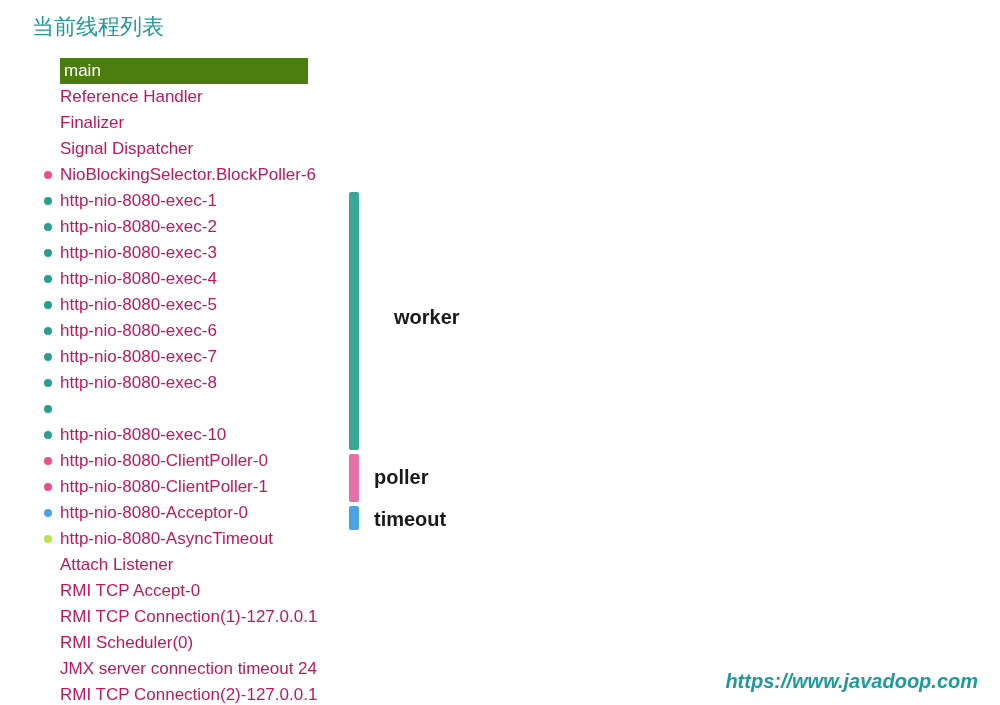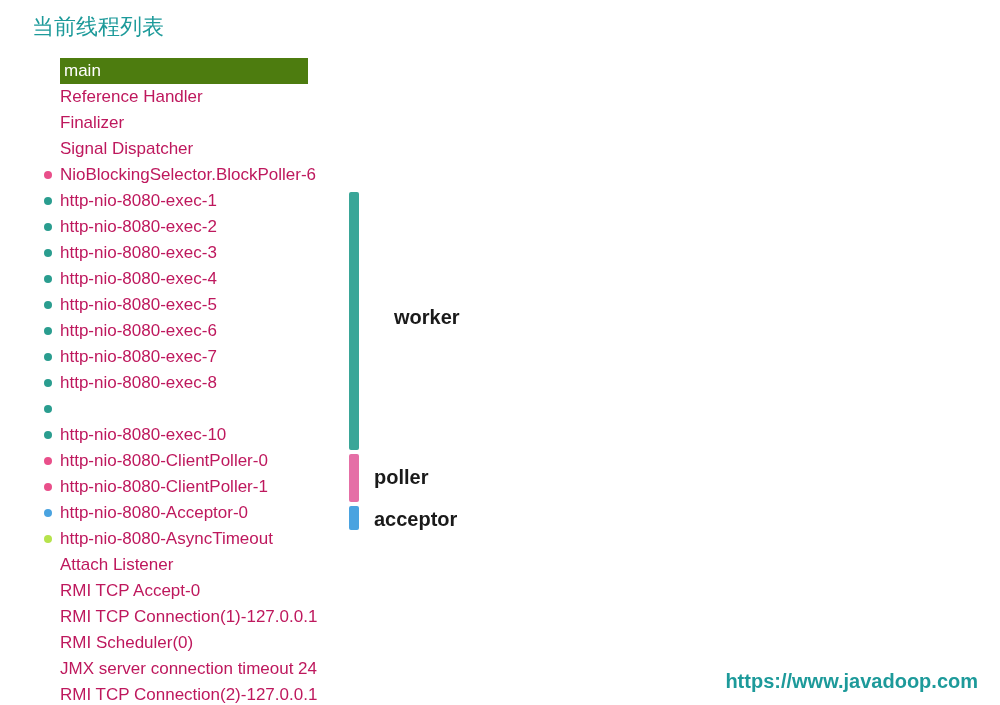--- a/index.html
+++ b/index.html
@@ -74,34 +74,35 @@
     .lbl-poller   { left: 330px; top: 408px; }
     .lbl-acceptor { left: 330px; top: 450px; }
 
     .footer-url {
       position: absolute;
       right: 22px;
       bottom: 12px;
       color: #1d9a9a;
       font-weight: 700;
       font-size: 20px;
+      font-style: italic;
     }
   </style>
 </head>
 <body>
 
 <div class="page-title">当前线程列表</div>
 
 <div class="thread-list" id="thread-list">
   <div class="group-bar bar-worker"></div>
   <div class="group-bar bar-poller"></div>
   <div class="group-bar bar-acceptor"></div>
   <div class="group-label lbl-worker">worker</div>
   <div class="group-label lbl-poller">poller</div>
-  <div class="group-label lbl-acceptor">acceptor</div>
+  <div class="group-label lbl-acceptor">timeout</div>
 <div class="row">
       <span class="spacer"></span>
       <span class="thread-name selected">main</span>
     </div>
     <div class="row">
       <span class="spacer"></span>
       <span class="thread-name">Reference Handler</span>
     </div>
     <div class="row">
       <span class="spacer"></span>

